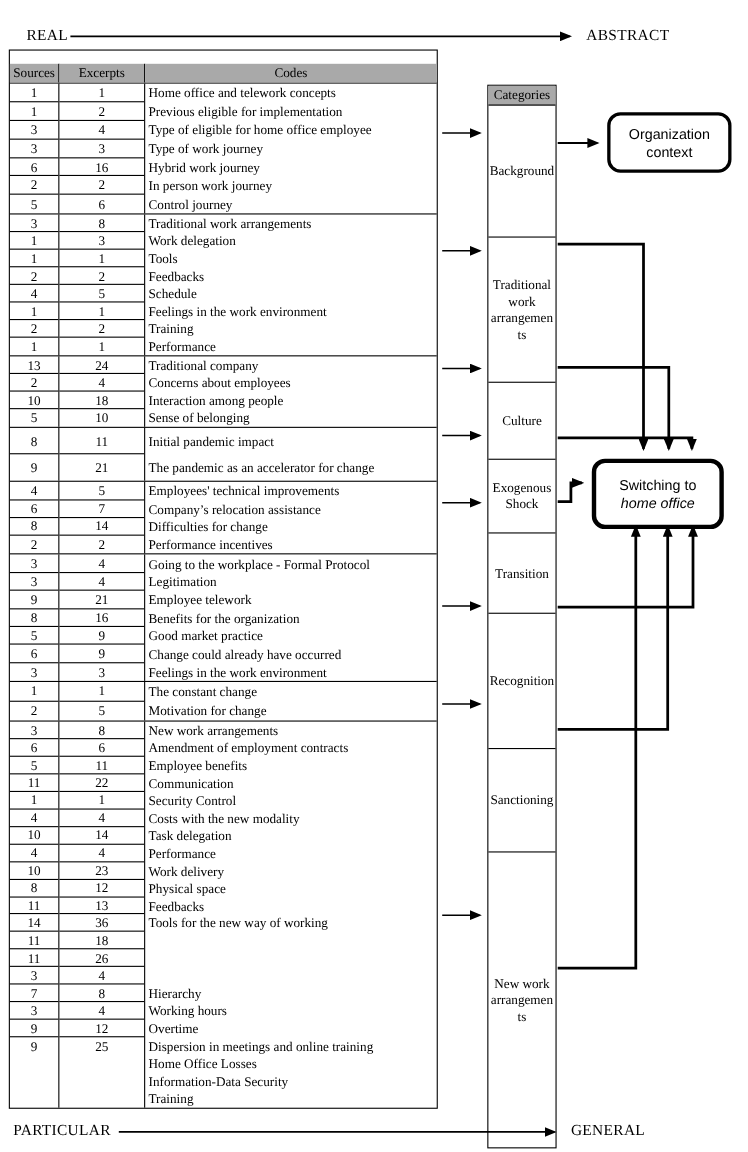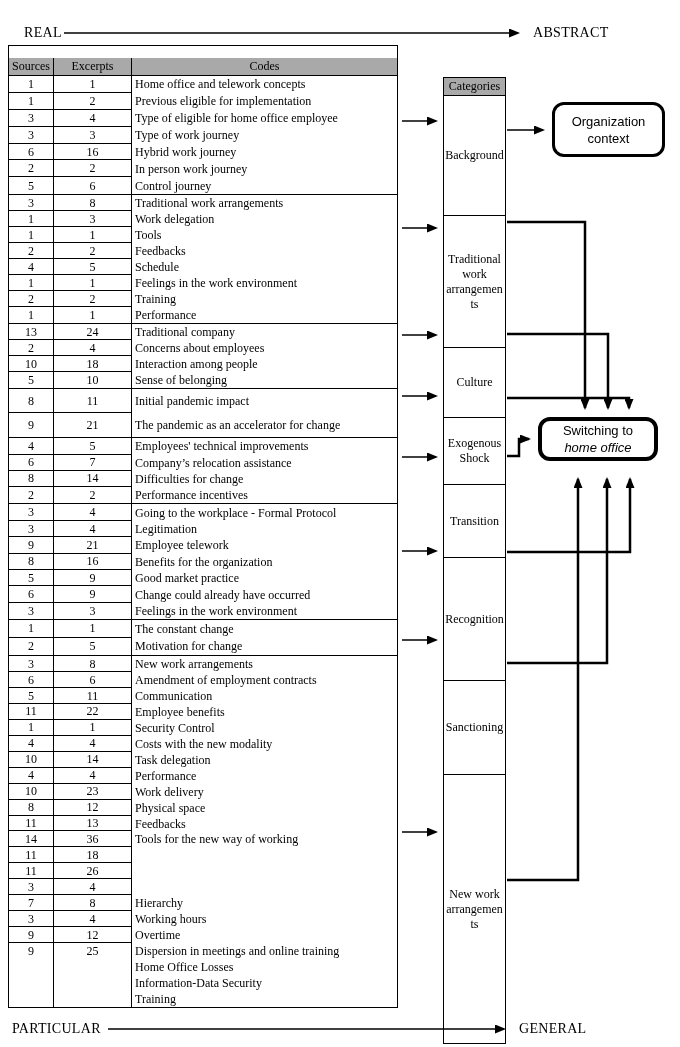--- a/index.html
+++ b/index.html
@@ -35,21 +35,21 @@
   .cat-cell{box-sizing:border-box;display:flex;align-items:center;justify-content:center;
             text-align:center;font-size:12px;line-height:15px;padding:0 1px;
             overflow-wrap:anywhere;word-break:break-word;}
   .cat-cell:not(:last-child){border-bottom:1px solid #000;}
 
   
   .concept-box{position:absolute;box-sizing:border-box;border:3.5px solid #000;border-radius:12px;
                background:#fff;display:flex;flex-direction:column;align-items:center;justify-content:center;
                font-family:"Liberation Sans",sans-serif;font-size:13px;line-height:17px;text-align:center;z-index:3;}
   #org-context-box{left:552px;top:102px;width:113px;height:55px;}
-  #switching-box{left:538px;top:417px;width:120px;height:44px;border-width:4px;}
+  #switching-box{left:538px;top:417px;width:120px;height:64px;border-width:4px;}
   .italic{font-style:italic;}
 
   #arrow-layer{position:absolute;left:0;top:0;z-index:2;pointer-events:none;}
 </style>
 </head>
 <body>
 
 <div id="canvas">
 
   <div class="axis-label" style="left:24px;top:25px;">REAL</div>
@@ -261,22 +261,22 @@
             <div class="cell num" style="height: 15.95px;">26</div>
             <div class="cell num" style="height: 15.95px;">4</div>
             <div class="cell num" style="height: 15.95px;">8</div>
             <div class="cell num" style="height: 15.95px;">4</div>
             <div class="cell num" style="height: 15.95px;">12</div>
             <div class="cell num" style="height: 15.95px;">25</div>
           </div>
           <div class="col col-cod w-cod">
             <div class="cell code" style="height: 15.95px;">New work arrangements</div>
             <div class="cell code" style="height: 15.95px;">Amendment of employment contracts</div>
+            <div class="cell code" style="height: 15.95px;">Employee benefits</div>
             <div class="cell code" style="height: 15.95px;">Communication</div>
-            <div class="cell code" style="height: 15.95px;">Employee benefits</div>
             <div class="cell code" style="height: 15.95px;">Security Control</div>
             <div class="cell code" style="height: 15.95px;">Costs with the new modality</div>
             <div class="cell code" style="height: 15.95px;">Task delegation</div>
             <div class="cell code" style="height: 15.95px;">Performance</div>
             <div class="cell code" style="height: 15.95px;">Work delivery</div>
             <div class="cell code" style="height: 15.95px;">Physical space</div>
             <div class="cell code" style="height: 15.95px;">Feedbacks</div>
             <div class="cell code" style="height: 15.95px;">Tools for the new way of working</div>
             <div class="cell code" style="height: 15.95px; margin-top: 48px;">Hierarchy</div>
             <div class="cell code" style="height: 15.95px;">Working hours</div>

